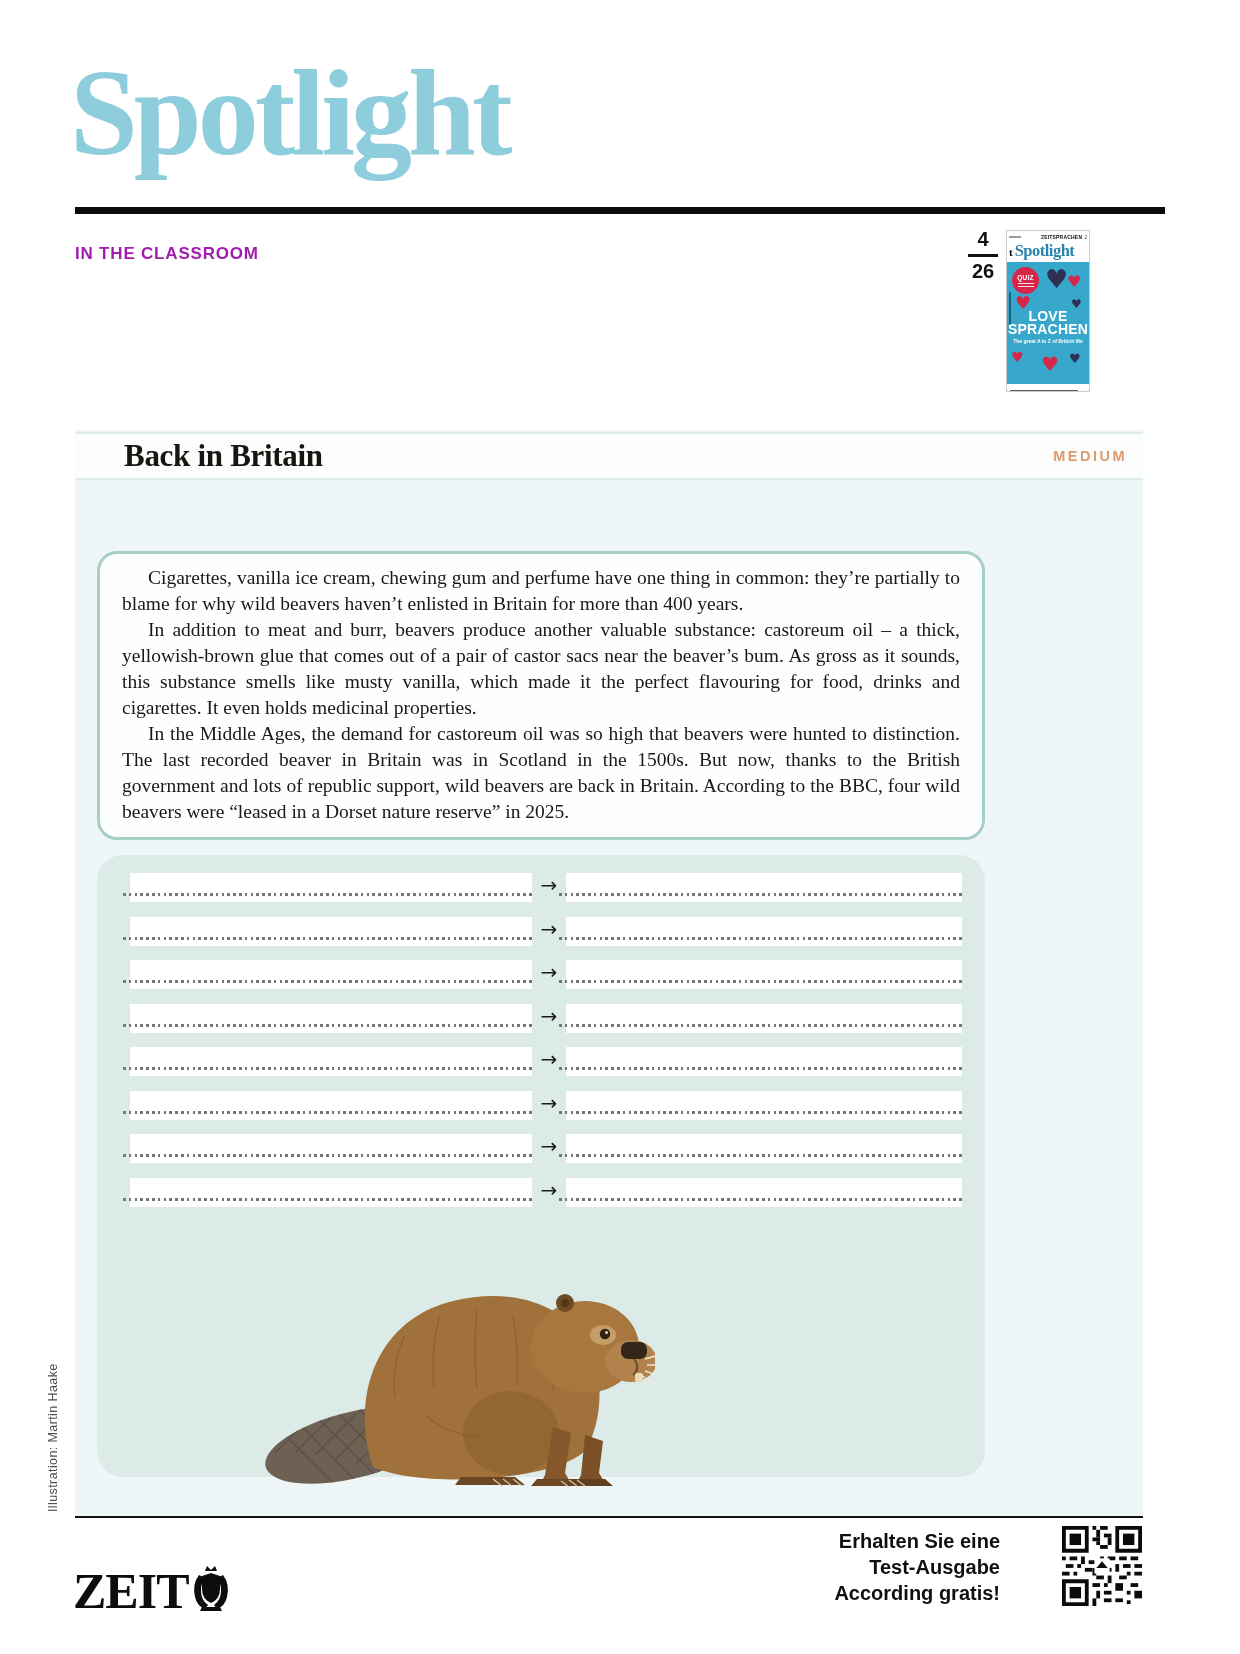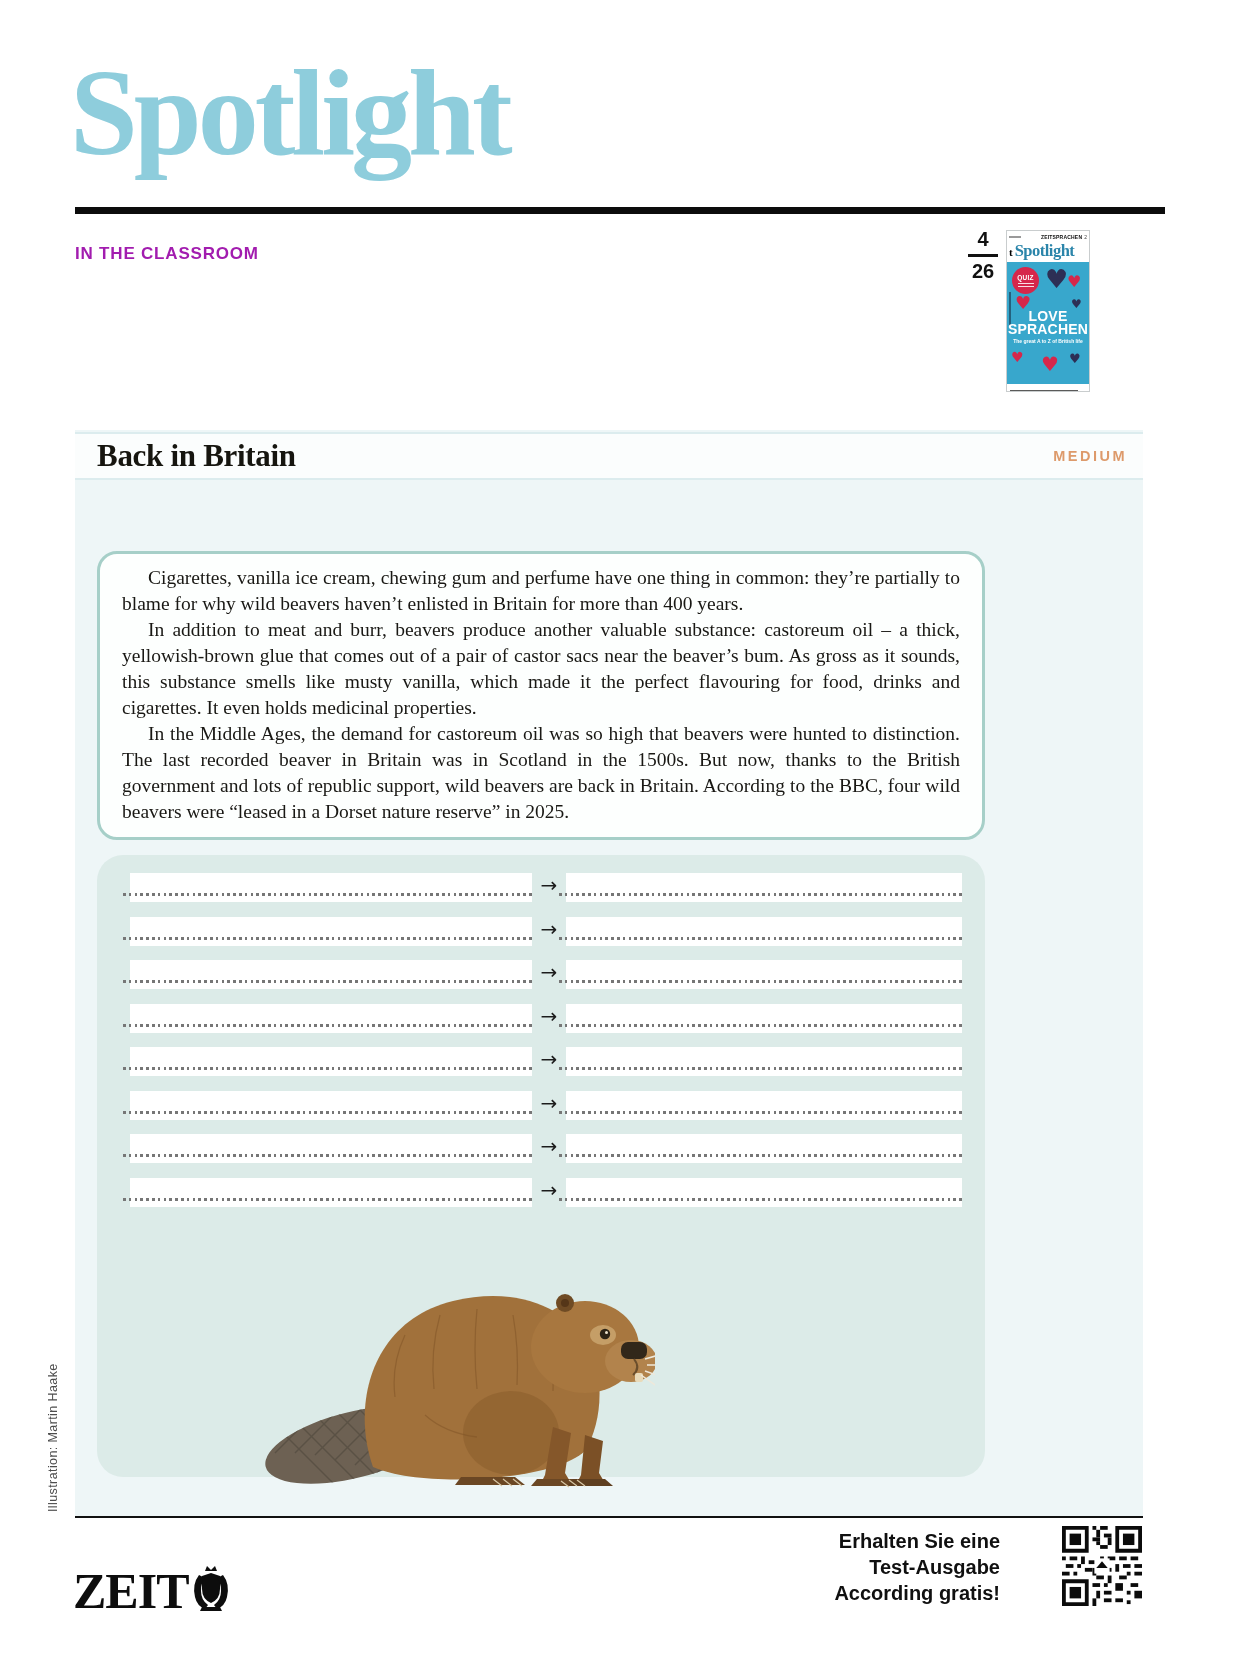--- a/index.html
+++ b/index.html
@@ -45,21 +45,21 @@
                background:rgba(20,40,60,.55);}
   .cover-bottom{height:14px;background:#fff;display:flex;align-items:center;padding:0 3px;}
   .cover-bottom .tinybar{width:90%;height:2.5px;background:#5a5a5a;}
 
   
   .section{position:absolute;left:75px;top:430px;width:1068px;height:1088px;background:#eef6f7;}
   .ex-head{position:absolute;left:0;top:2px;width:100%;height:48px;background:#fbfdfd;
            border-top:2px solid #dcecee;border-bottom:2px solid #dcecee;box-sizing:border-box;
            display:flex;align-items:center;justify-content:space-between;padding:0 16px 0 22px;}
   .ex-title{font-family:"Liberation Serif",serif;font-weight:700;font-size:31px;color:#16150f;
-            letter-spacing:-.3px;}
+            letter-spacing:-.3px;margin-left:27px;}
   .ex-level{font-size:14.5px;font-weight:700;color:#dd9a6b;letter-spacing:2.5px;}
 
   .instructions{position:absolute;left:22px;top:60px;width:905px;
                 font-family:"Liberation Serif",serif;font-size:20px;line-height:27px;color:#21201c;}
   .instructions b{font-weight:700;}
 
   .passage{position:absolute;left:22px;top:121px;width:888px;box-sizing:border-box;
            background:#fdfffe;border:3.5px solid #a6cfc8;border-radius:20px;
            padding:11px 22px 12px 22px;font-family:"Liberation Serif",serif;
            font-size:19.5px;line-height:26px;color:#191814;text-align:justify;}

